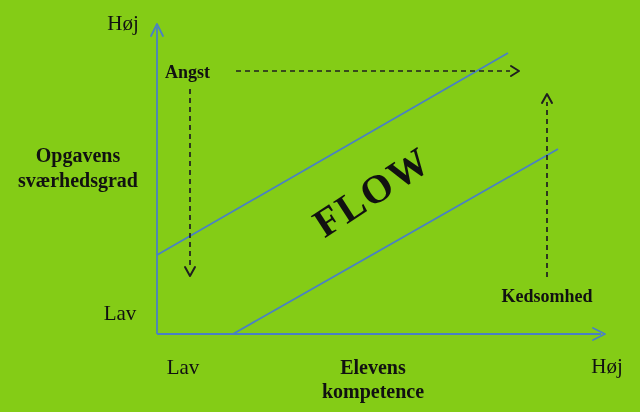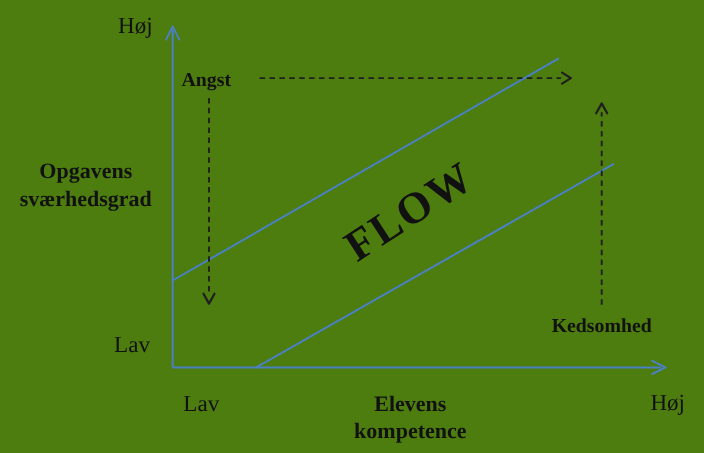--- a/index.html
+++ b/index.html
@@ -4,21 +4,21 @@
 <style>
   html, body {
     margin: 0;
     padding: 0;
     background: #ffffff;
   }
   .stage {
     position: relative;
     width: 640px;
     height: 412px;
-    background: #4d7c0f;
+    background: #84cc16;
     overflow: hidden;
     font-family: "Liberation Serif", "DejaVu Serif", serif;
   }
   svg { display: block; }
 
   .axis-line, .diag-line {
     stroke: var(--line-blue, #4a80c4);
     stroke-width: 1.8;
     fill: none;
   }

